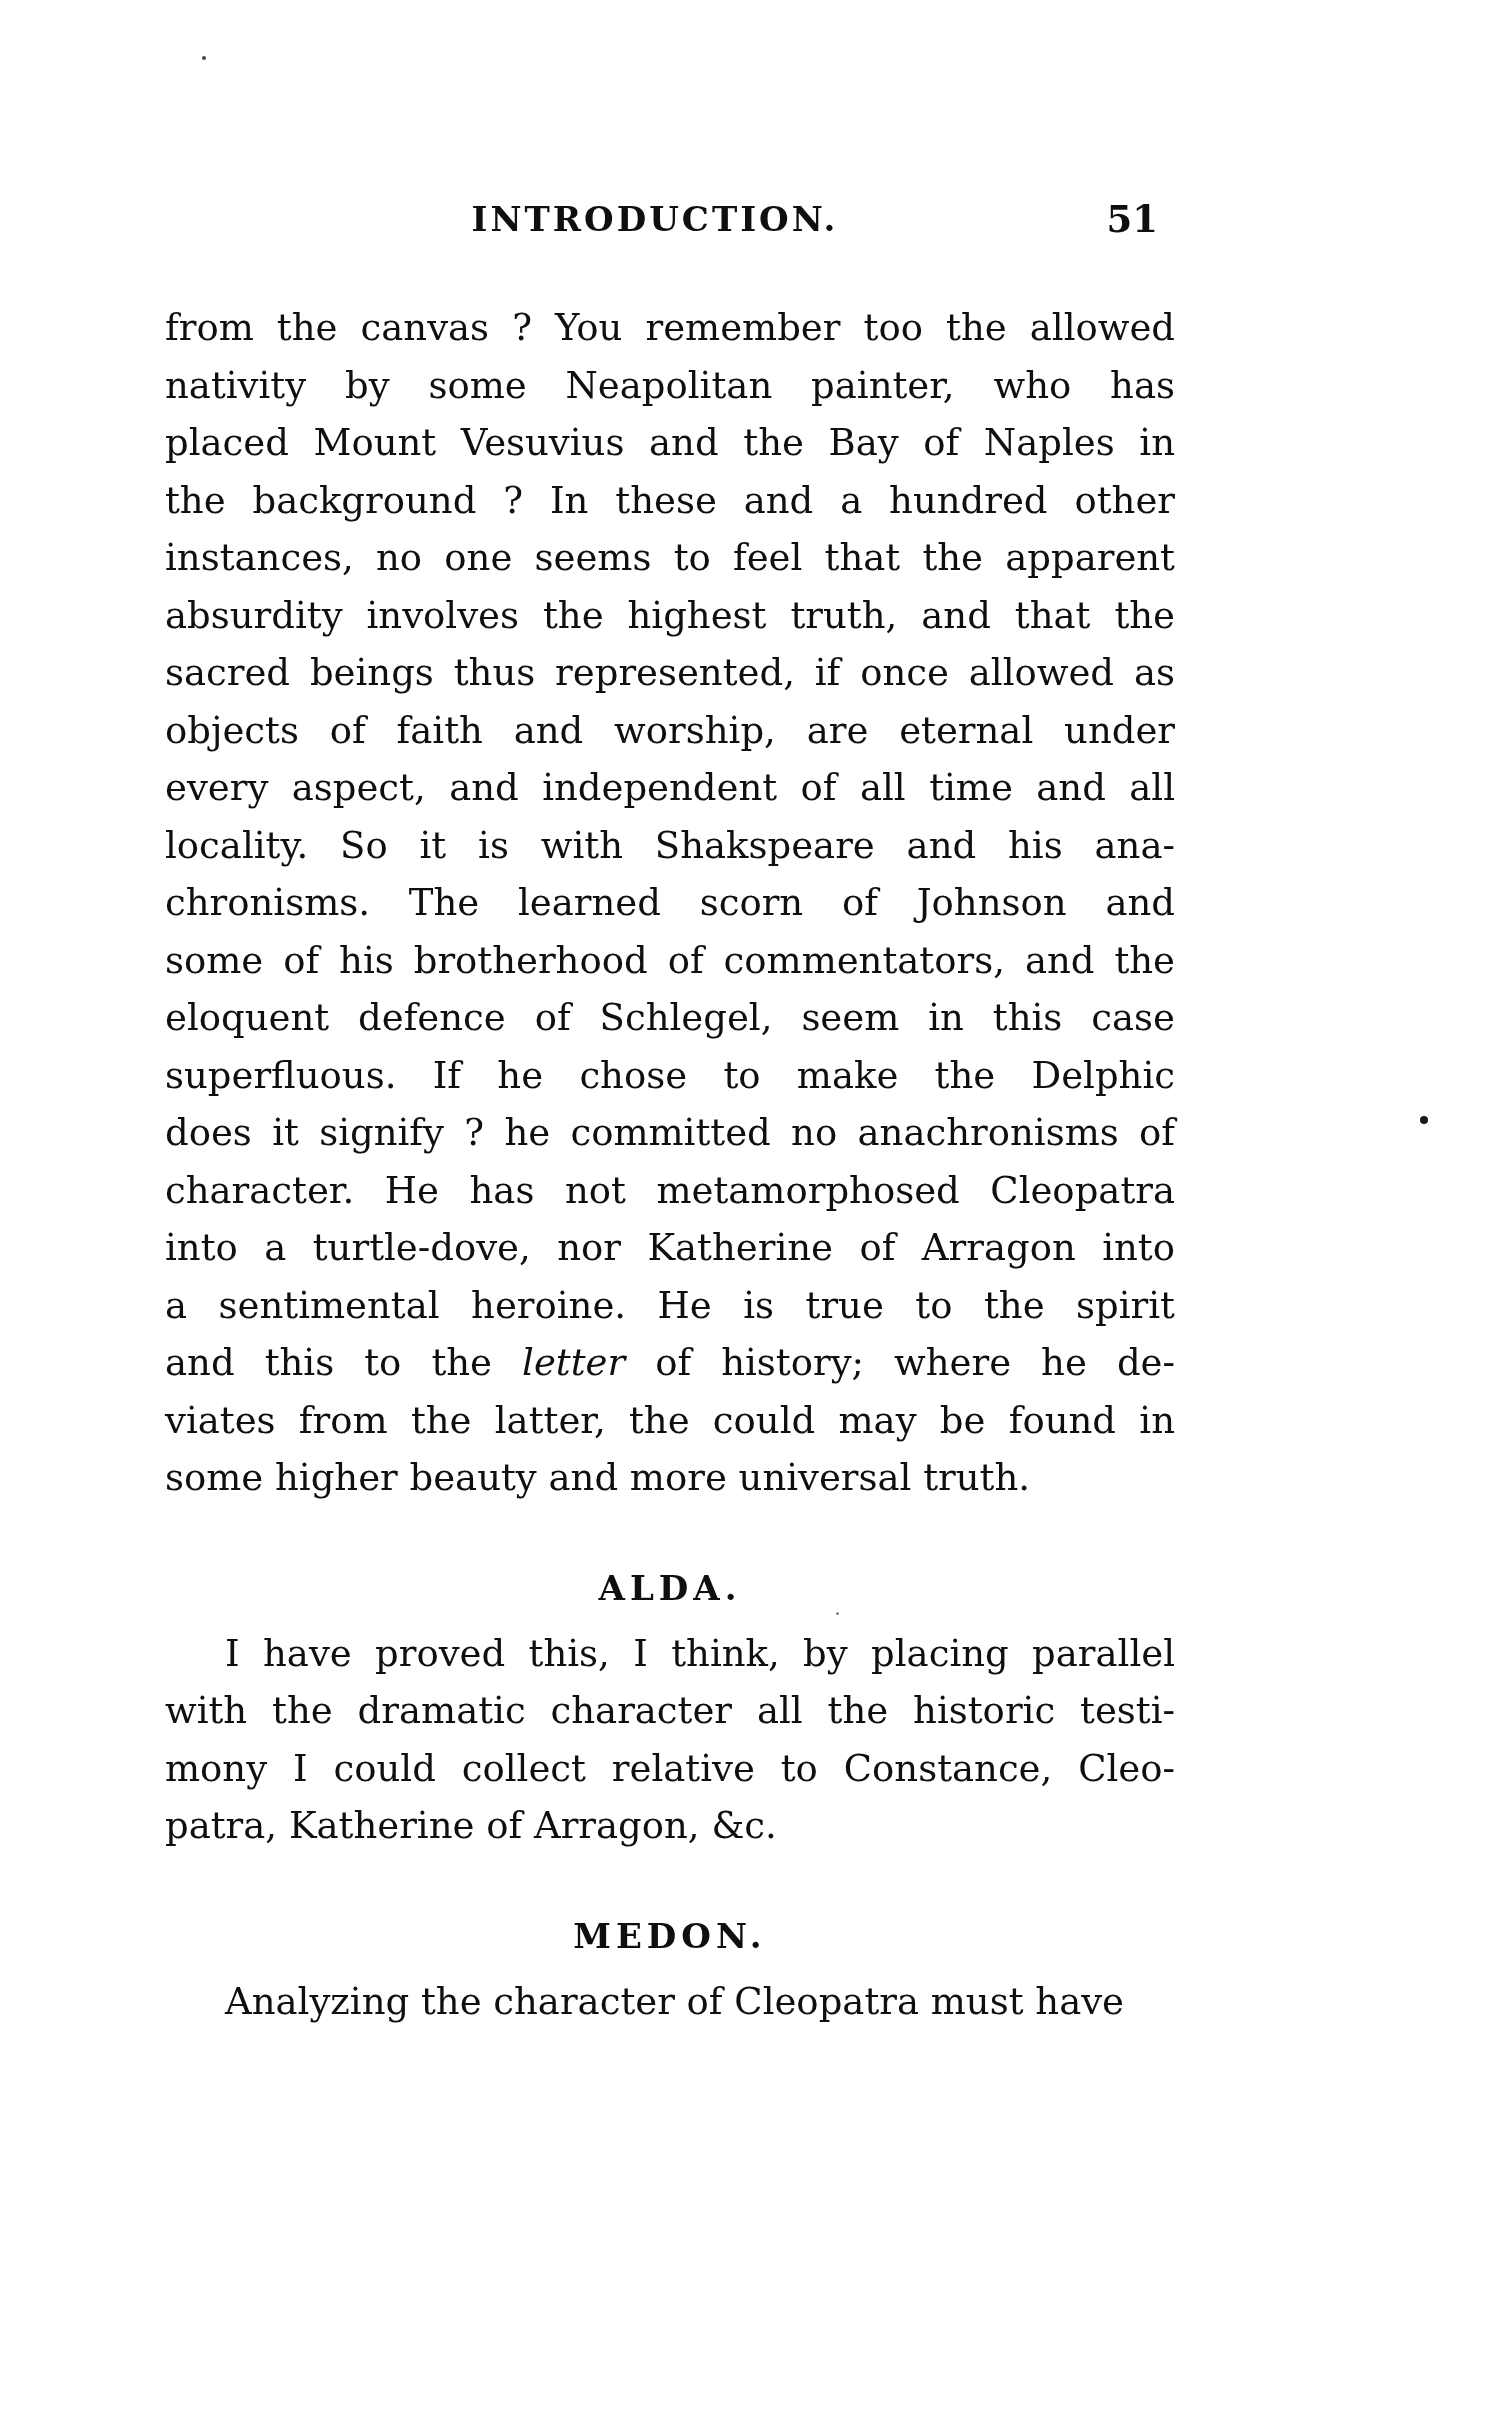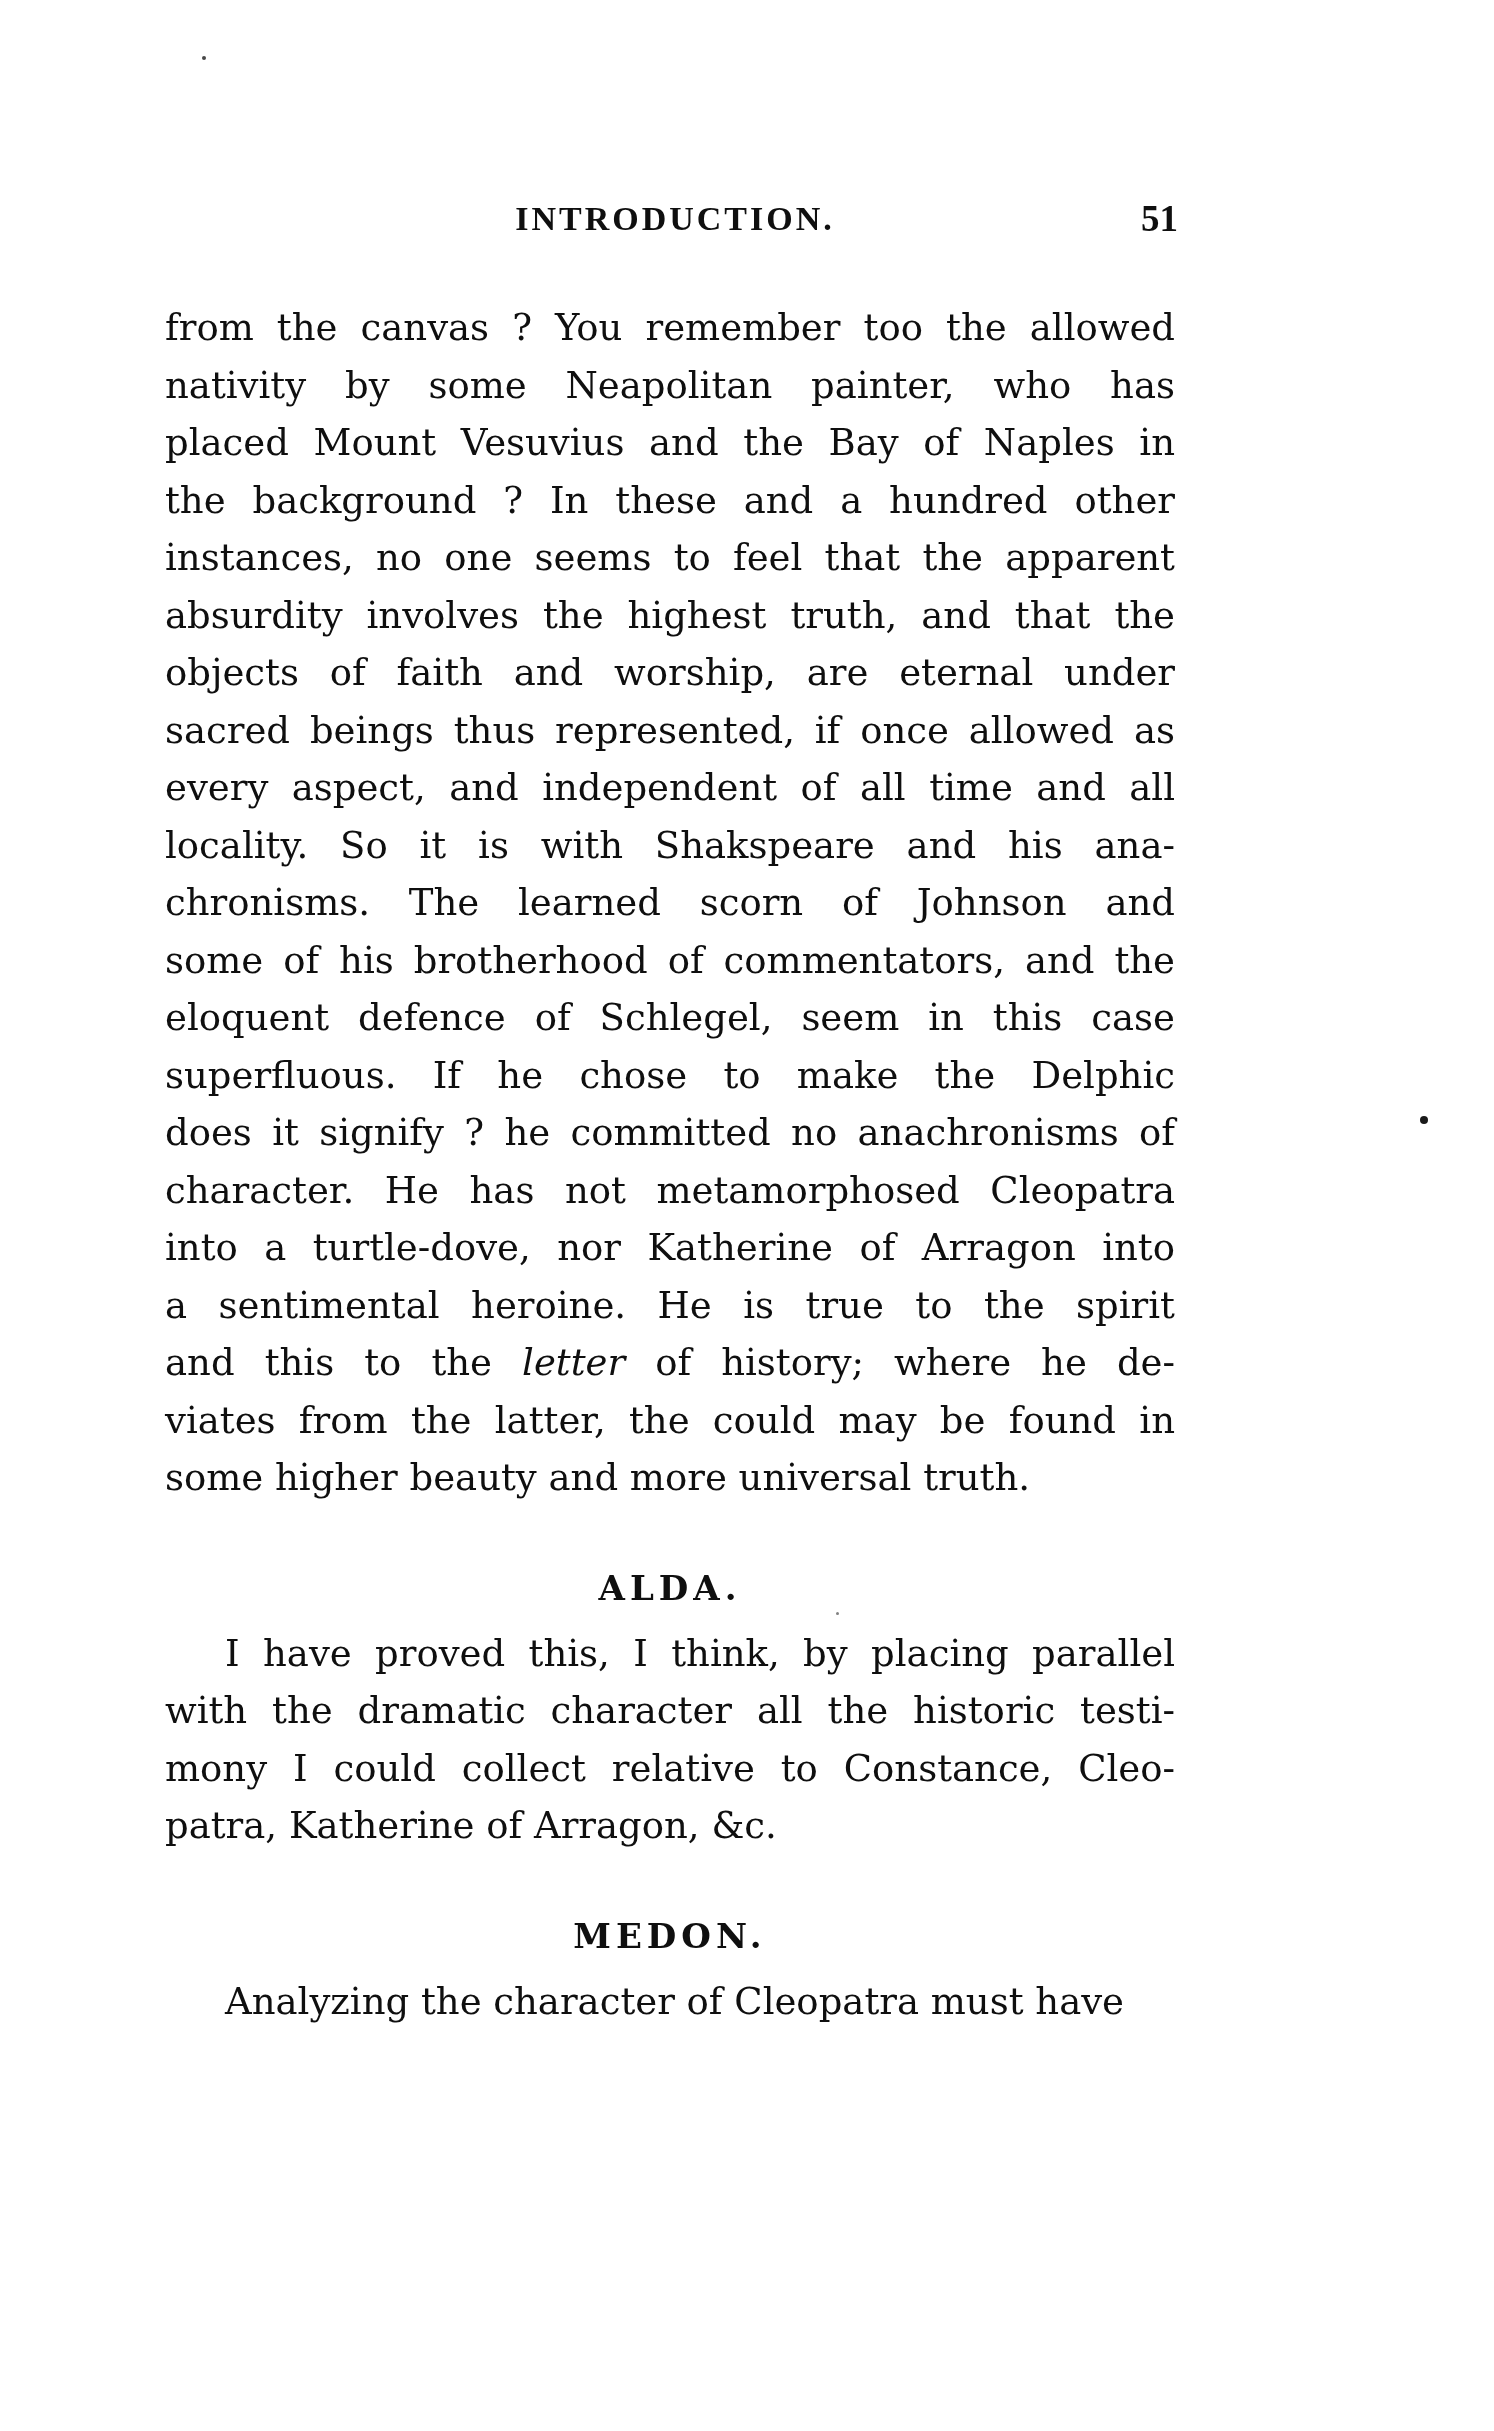--- a/index.html
+++ b/index.html
@@ -11,25 +11,24 @@
     position: relative;
     width: 1494px;
     height: 2431px;
     background: #ffffff;
     font-family: "DejaVu Serif", "Liberation Serif", serif;
     color: #0f0f0f;
     overflow: hidden;
   }
   .page-header {
     position: absolute;
-    left: 170px;
+    left: 150px;
     top: 193px;
     width: 1010px;
     height: 52px;
-    font-family: Liberation Serif, serif;
   }
   .running-title {
     display: block;
     text-align: center;
     font-size: 34px;
     font-weight: 700;
     letter-spacing: 3px;
     line-height: 52px;
   }
   .page-number {
@@ -92,22 +91,22 @@
   </div>
 
   <div class="text-column">
       <div class="paragraph">
         <div class="line"><span>from the canvas ? You remember too the allowed</span></div>
         <div class="line"><span>nativity by some Neapolitan painter, who has</span></div>
         <div class="line"><span>placed Mount Vesuvius and the Bay of Naples in</span></div>
         <div class="line"><span>the background ? In these and a hundred other</span></div>
         <div class="line"><span>instances, no one seems to feel that the apparent</span></div>
         <div class="line"><span>absurdity involves the highest truth, and that the</span></div>
+        <div class="line"><span>sacred beings thus represented, if once allowed as</span></div>
         <div class="line"><span>objects of faith and worship, are eternal under</span></div>
-        <div class="line"><span>sacred beings thus represented, if once allowed as</span></div>
         <div class="line"><span>every aspect, and independent of all time and all</span></div>
         <div class="line"><span>locality. So it is with Shakspeare and his ana-</span></div>
         <div class="line"><span>chronisms. The learned scorn of Johnson and</span></div>
         <div class="line"><span>some of his brotherhood of commentators, and the</span></div>
         <div class="line"><span>eloquent defence of Schlegel, seem in this case</span></div>
         <div class="line"><span>superfluous. If he chose to make the Delphic</span></div>
         <div class="line"><span>does it signify ? he committed no anachronisms of</span></div>
         <div class="line"><span>character. He has not metamorphosed Cleopatra</span></div>
         <div class="line"><span>into a turtle-dove, nor Katherine of Arragon into</span></div>
         <div class="line"><span>a sentimental heroine. He is true to the spirit</span></div>

